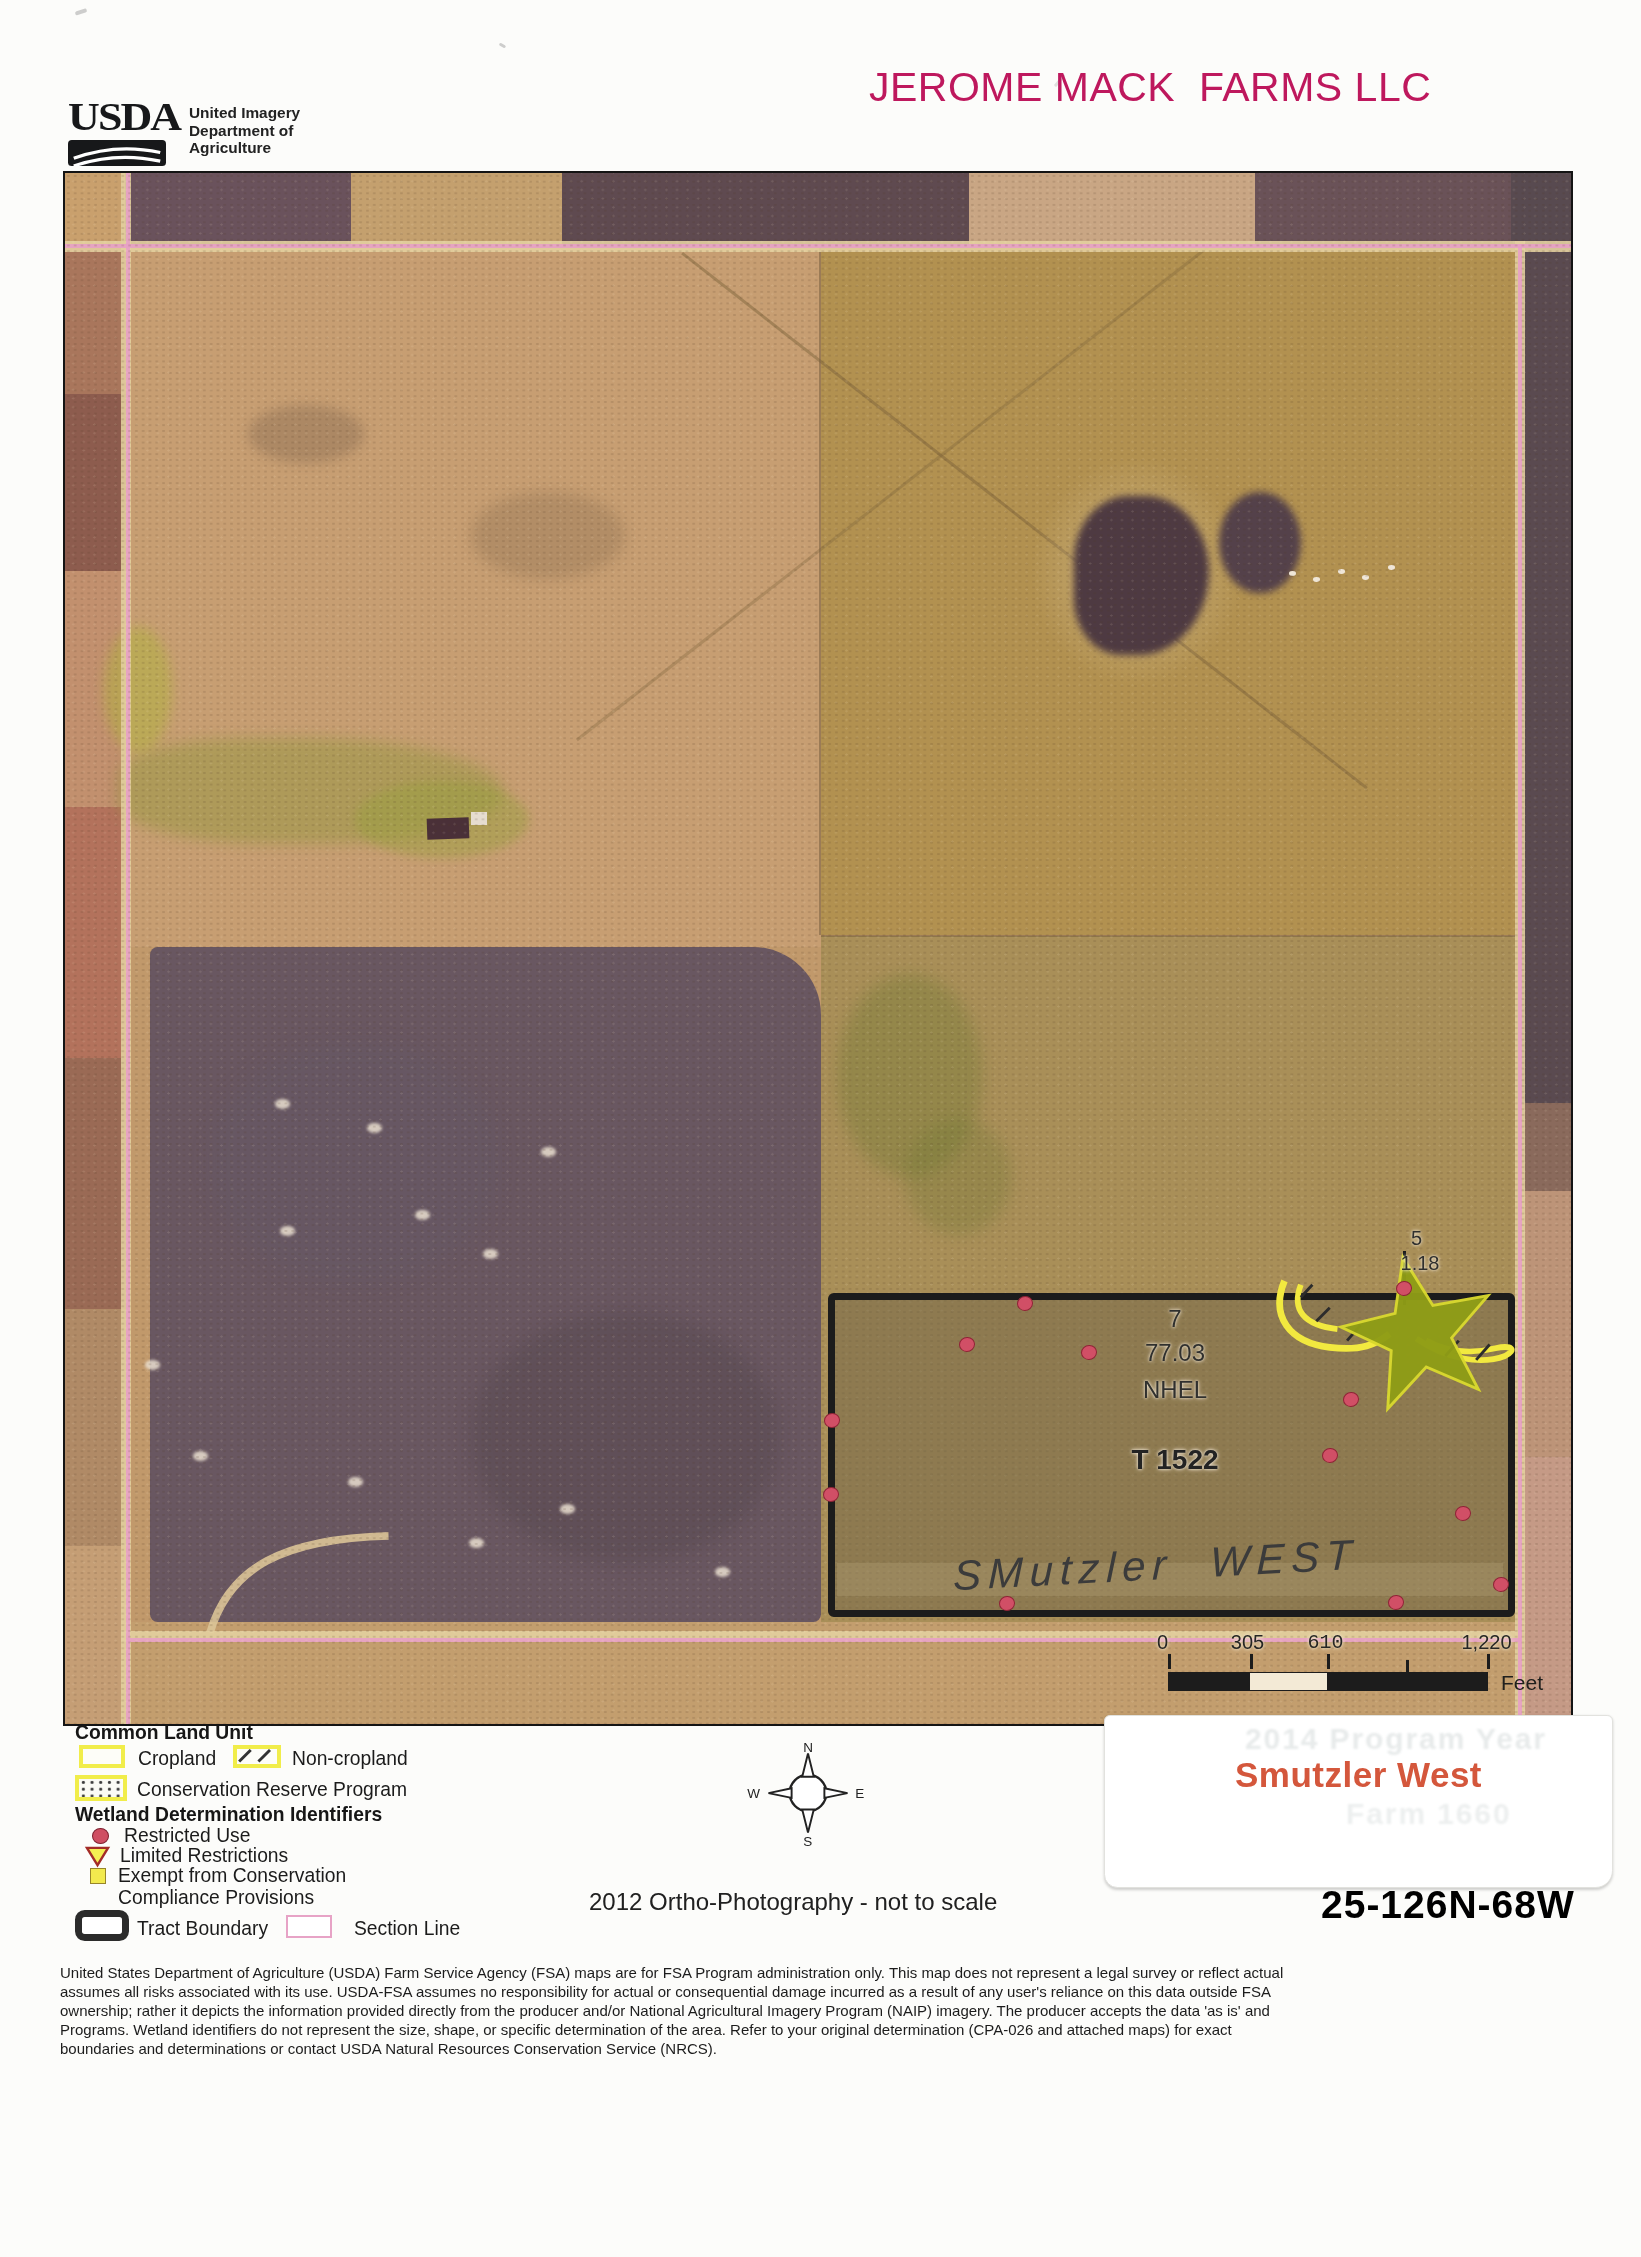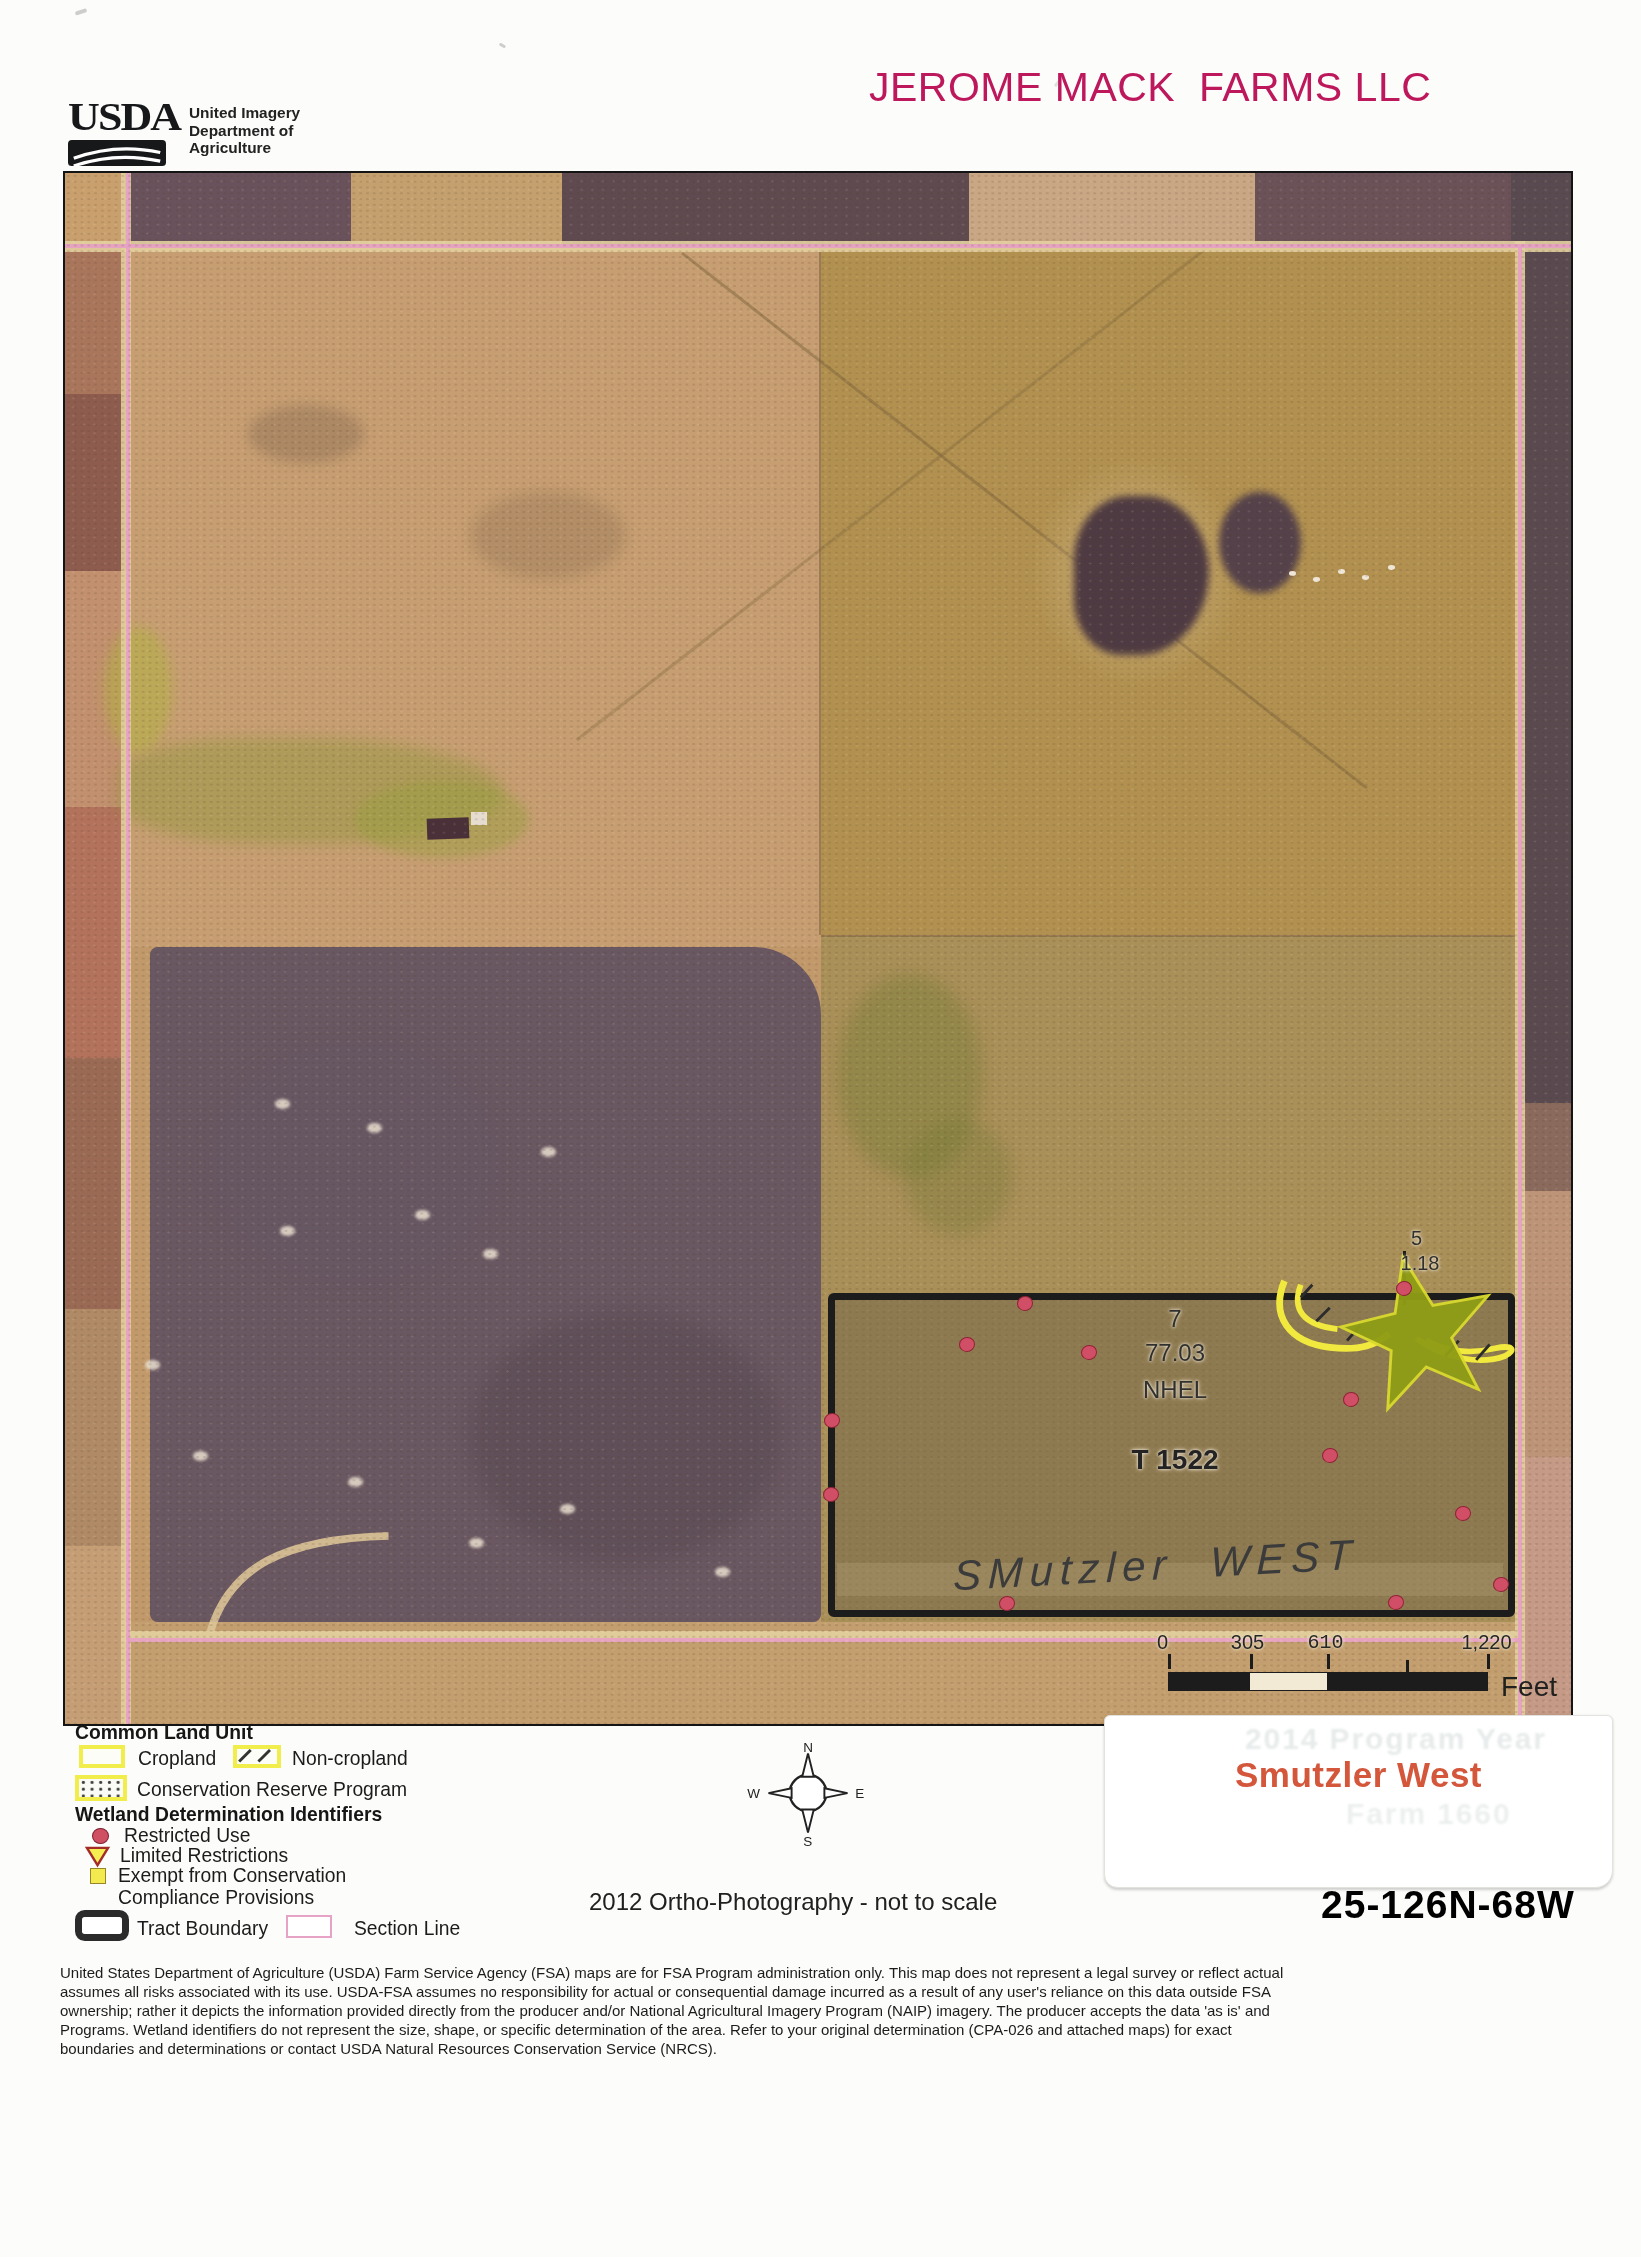--- a/index.html
+++ b/index.html
@@ -201,21 +201,21 @@
         <div class="scale-label" style="left: 1378px;">1,220</div>
         <div class="scale-tick" style="left: 1103px;"></div>
         <div class="scale-tick" style="left: 1185px;"></div>
         <div class="scale-tick" style="left: 1262px;"></div>
         <div class="scale-tick" style="left: 1422px;"></div>
       </div>
     <div class="a" style="left:1103px;top:1499px;width:320px;height:19.3px;border:1.9px solid #1c1c1c;box-sizing:border-box;background:#f3ead6;"></div>
     <div class="a" style="left:1103px;top:1499px;width:82px;height:19.3px;background:#1c1c1c;"></div>
     <div class="a" style="left:1262px;top:1499px;width:160px;height:19.3px;background:#1c1c1c;"></div>
     <div class="a" style="left:1341px;top:1487px;width:2.9px;height:12.6px;background:#1c1c1c;"></div>
-    <div class="a" style="left:1436px;top:1498px;font-size:28px;color:#20201e;">Feet</div>
+    <div class="a" style="left:1436px;top:1498px;font-size:21px;color:#20201e;">Feet</div>
   </div>
 
   <div class="a legend-title" style="left:75px;top:1722px;">Common Land Unit</div>
 
   <div class="swatch" style="left:79px;top:1745px;width:46px;height:23px;border:4.8px solid #f1ed4a;background:#fdfdf8;"></div>
   <div class="a legend-label" style="left:138px;top:1748px;">Cropland</div>
   <div class="swatch" style="left:233px;top:1745px;width:48px;height:23px;border:4.8px solid #f1ed4a;background:#fdfdf8;">
     <svg width="39" height="13.5" style="display:block;" viewBox="0 0 40 14">
         <line x1="2" y1="13" x2="14" y2="1" stroke="#333" stroke-width="3"></line>
         <line x1="22" y1="13" x2="34" y2="1" stroke="#333" stroke-width="3"></line>

